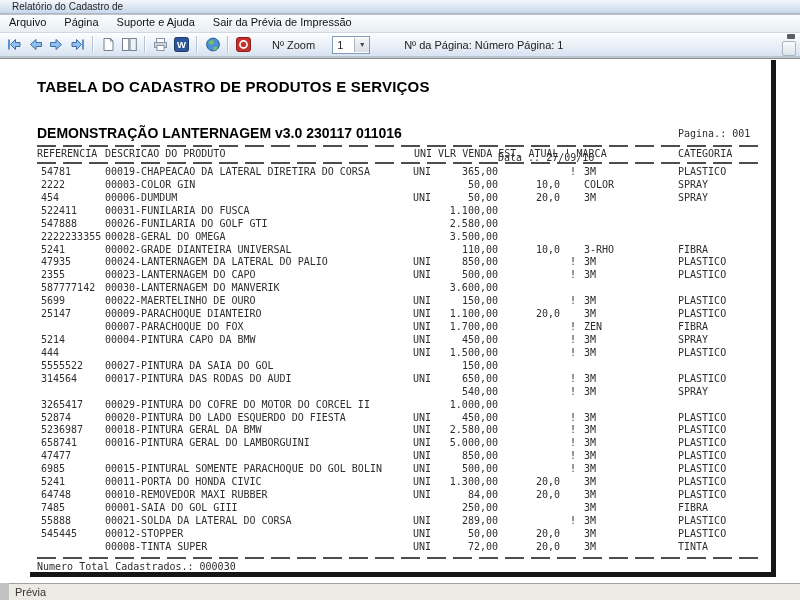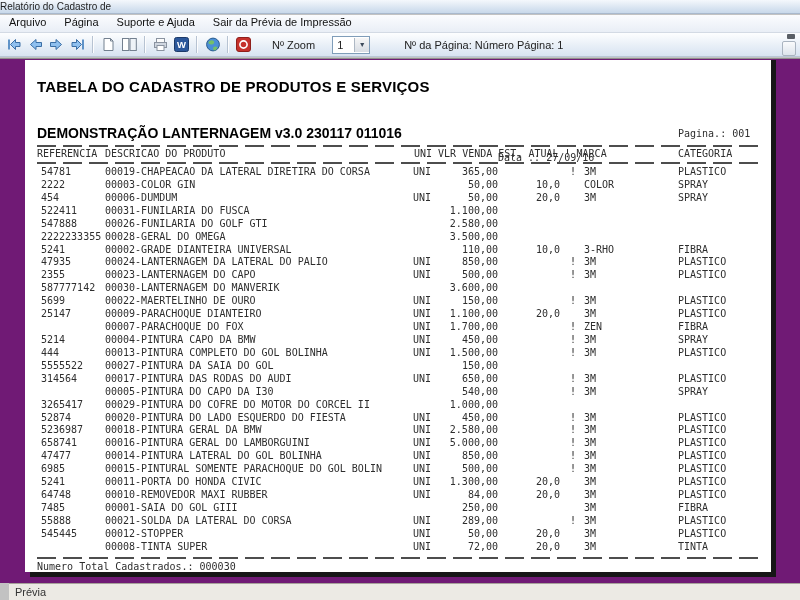--- a/index.html
+++ b/index.html
@@ -3,21 +3,21 @@
 <meta charset="utf-8">
 <style>
   html,body{margin:0;padding:0;background:#888;}
   #window{position:relative;width:800px;height:600px;overflow:hidden;
     font-family:"Liberation Sans",sans-serif;background:#c2c2c2;}
 
   
   .titlebar{position:absolute;left:0;top:0;width:100%;height:14px;
     background:linear-gradient(#f4f8fc,#dbe6f2 55%,#c8d8ea);
     border-bottom:1px solid #a9b9cd;font-size:10px;line-height:13px;
-    color:#1e1e1e;padding-left:0;box-sizing:border-box;}
+    color:#1e1e1e;padding-left:12px;box-sizing:border-box;}
 
   
   .menubar{position:absolute;left:0;top:15px;width:100%;height:17px;
     background:linear-gradient(#fbfcfe,#e9eef6);
     border-bottom:1px solid #d3dae4;display:flex;align-items:flex-start;
     font-size:11px;color:#111;}
   .menu-item{padding:1px 9px;cursor:default;}
 
   
   .toolbar{position:absolute;left:0;top:33px;width:100%;height:24px;
@@ -35,21 +35,21 @@
     border-left:1px solid #aeb8c4;display:flex;align-items:center;justify-content:center;
     font-size:7px;color:#3c4a5a;}
   .page-info{margin-left:34px;}
   .tb-overflow{position:absolute;right:3px;top:1px;width:16px;height:22px;}
   .tb-overflow .mark{position:absolute;right:2px;top:0;width:8px;height:5px;background:#5a5f66;border-radius:1px;}
   .tb-overflow .btn{position:absolute;right:1px;top:7px;width:12px;height:13px;
     background:linear-gradient(#fafbfc,#dde4ec);border:1px solid #aab4c0;border-radius:2px;}
 
   
   .preview{position:absolute;left:0;top:58px;width:800px;height:525px;
-    background:#701a75;border-top:1px solid #8e8e8e;box-sizing:border-box;padding-left:34px;}
+    background:#ffffff;border-top:1px solid #8e8e8e;box-sizing:border-box;padding-left:34px;}
   .page{position:absolute;left:25px;top:1px;width:746px;height:512px;background:#fff;}
   .shadow-r{position:absolute;left:771px;top:1px;width:5px;height:517px;background:#161616;}
   .shadow-b{position:absolute;left:30px;top:513px;width:746px;height:5px;background:#161616;}
 
   
   .mono{font-family:"DejaVu Sans Mono","Liberation Mono",monospace;font-size:10px;color:#2e2e2e;}
   .doc-title{position:absolute;left:12px;top:18px;font-size:15px;font-weight:bold;color:#000;
     letter-spacing:.2px;white-space:nowrap;}
   .doc-subtitle{position:absolute;left:12px;top:65px;font-size:14px;font-weight:bold;color:#000;white-space:nowrap;}
   .doc-date{position:absolute;left:473px;top:68px;white-space:nowrap;margin-top:24px;}
@@ -339,21 +339,20 @@
             <span class="c-desc">00004-PINTURA CAPO DA BMW</span>
             <span class="c-uni">UNI</span>
             <span class="c-vlr">450,00</span>
             <span class="c-est"></span>
             <span class="c-flag">!</span>
             <span class="c-marca">3M</span>
             <span class="c-cat">SPRAY</span>
           </div>
           <div class="rrow">
             <span class="c-ref">444</span>
-            <span class="c-desc">00013-PINTURA COMPLETO DO GOL BOLINHA</span>
             <span class="c-uni">UNI</span>
             <span class="c-vlr">1.500,00</span>
             <span class="c-est"></span>
             <span class="c-flag">!</span>
             <span class="c-marca">3M</span>
             <span class="c-cat">PLASTICO</span>
           </div>
           <div class="rrow">
             <span class="c-ref">5555522</span>
             <span class="c-desc">00027-PINTURA DA SAIA DO GOL</span>
@@ -369,21 +368,20 @@
             <span class="c-desc">00017-PINTURA DAS RODAS DO AUDI</span>
             <span class="c-uni">UNI</span>
             <span class="c-vlr">650,00</span>
             <span class="c-est"></span>
             <span class="c-flag">!</span>
             <span class="c-marca">3M</span>
             <span class="c-cat">PLASTICO</span>
           </div>
           <div class="rrow">
             <span class="c-ref"></span>
-            <span class="c-desc">00005-PINTURA DO CAPO DA I30</span>
             <span class="c-uni"></span>
             <span class="c-vlr">540,00</span>
             <span class="c-est"></span>
             <span class="c-flag">!</span>
             <span class="c-marca">3M</span>
             <span class="c-cat">SPRAY</span>
           </div>
           <div class="rrow">
             <span class="c-ref">3265417</span>
             <span class="c-desc">00029-PINTURA DO COFRE DO MOTOR DO CORCEL II</span>
@@ -419,21 +417,20 @@
             <span class="c-desc">00016-PINTURA GERAL DO LAMBORGUINI</span>
             <span class="c-uni">UNI</span>
             <span class="c-vlr">5.000,00</span>
             <span class="c-est"></span>
             <span class="c-flag">!</span>
             <span class="c-marca">3M</span>
             <span class="c-cat">PLASTICO</span>
           </div>
           <div class="rrow">
             <span class="c-ref">47477</span>
-            <span class="c-desc">00014-PINTURA LATERAL DO GOL BOLINHA</span>
             <span class="c-uni">UNI</span>
             <span class="c-vlr">850,00</span>
             <span class="c-est"></span>
             <span class="c-flag">!</span>
             <span class="c-marca">3M</span>
             <span class="c-cat">PLASTICO</span>
           </div>
           <div class="rrow">
             <span class="c-ref">6985</span>
             <span class="c-desc">00015-PINTURAL SOMENTE PARACHOQUE DO GOL BOLIN</span>

